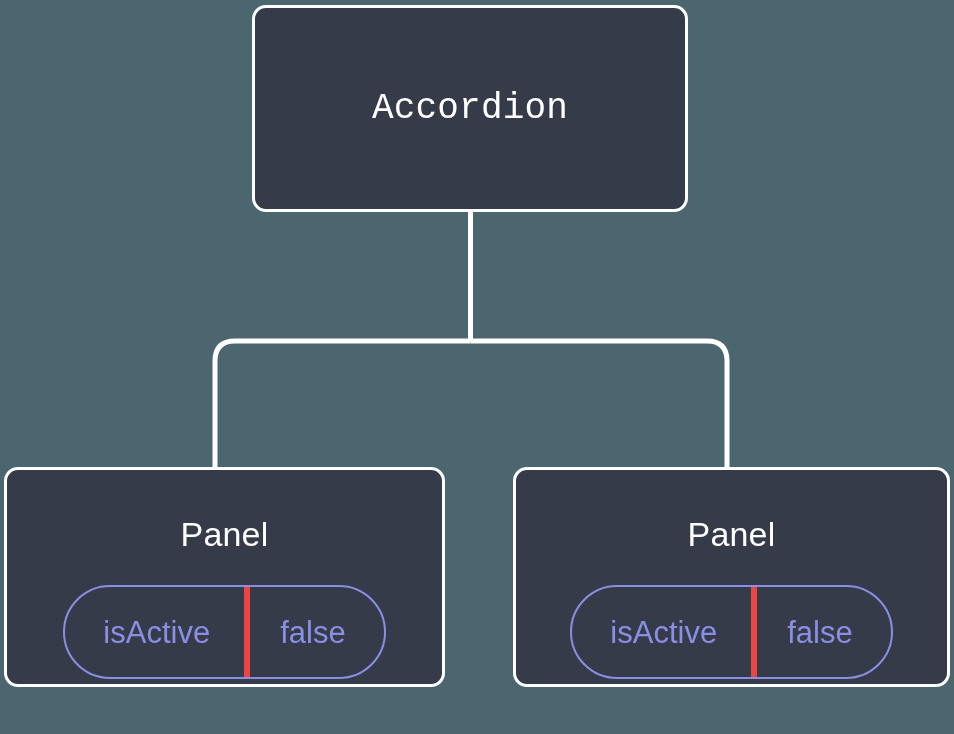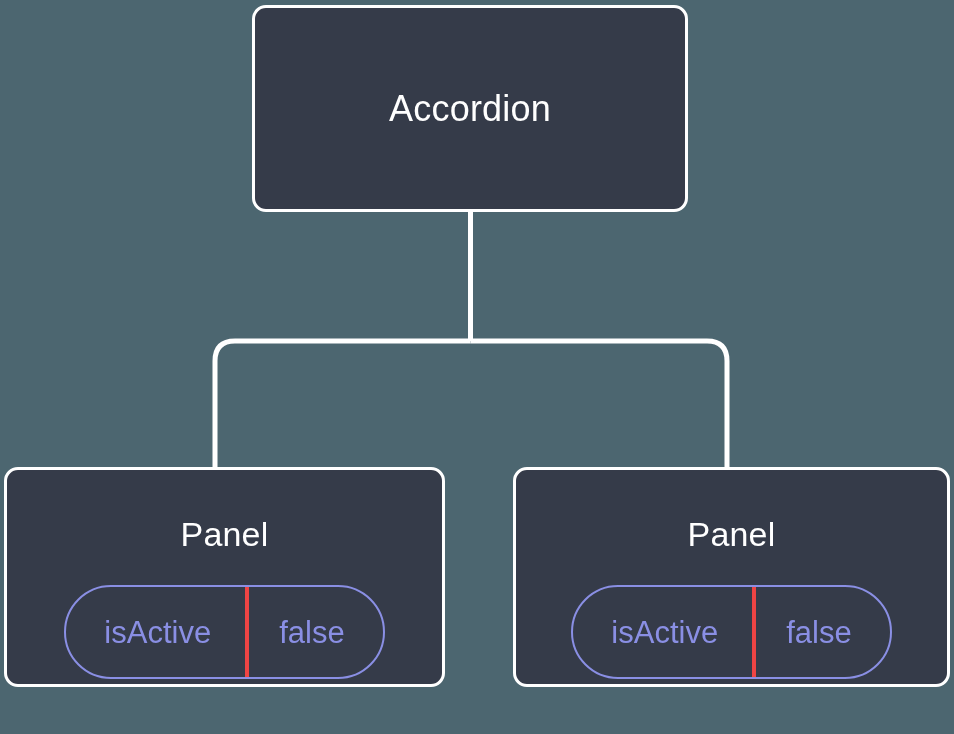--- a/index.html
+++ b/index.html
@@ -37,20 +37,21 @@
     flex-direction: column;
     align-items: center;
   }
 
   .node-root {
     left: 252px;
     top: 5px;
     width: 436px;
     height: 207px;
     justify-content: center;
+    font-family: Liberation Mono, monospace;
   }
 
   .node-child {
     top: 467px;
     height: 220px;
     justify-content: flex-start;
     padding-top: 47px;
   }
 
   .node-child-left  { left: 4px;   width: 441px; }
@@ -86,21 +87,21 @@
     color: #8a8fe4;
     font-size: 31px;
     line-height: 1;
     white-space: nowrap;
   }
   .pill-key {
     padding: 0 34px 0 38px;
   }
   .pill-val {
     padding: 0 38px 0 30px;
-    border-left: 4px solid #ef4444;
+    border-left: 6px solid #ef4444;
   }
 </style>
 </head>
 <body>
 
 <div id="stage">
 
   <svg id="edges" viewBox="0 0 954 734" width="954" height="734" aria-hidden="true">
 
     <path d="M 470.5 210 L 470.5 341" fill="none" stroke="#ffffff" stroke-width="5" stroke-linecap="butt"></path>

